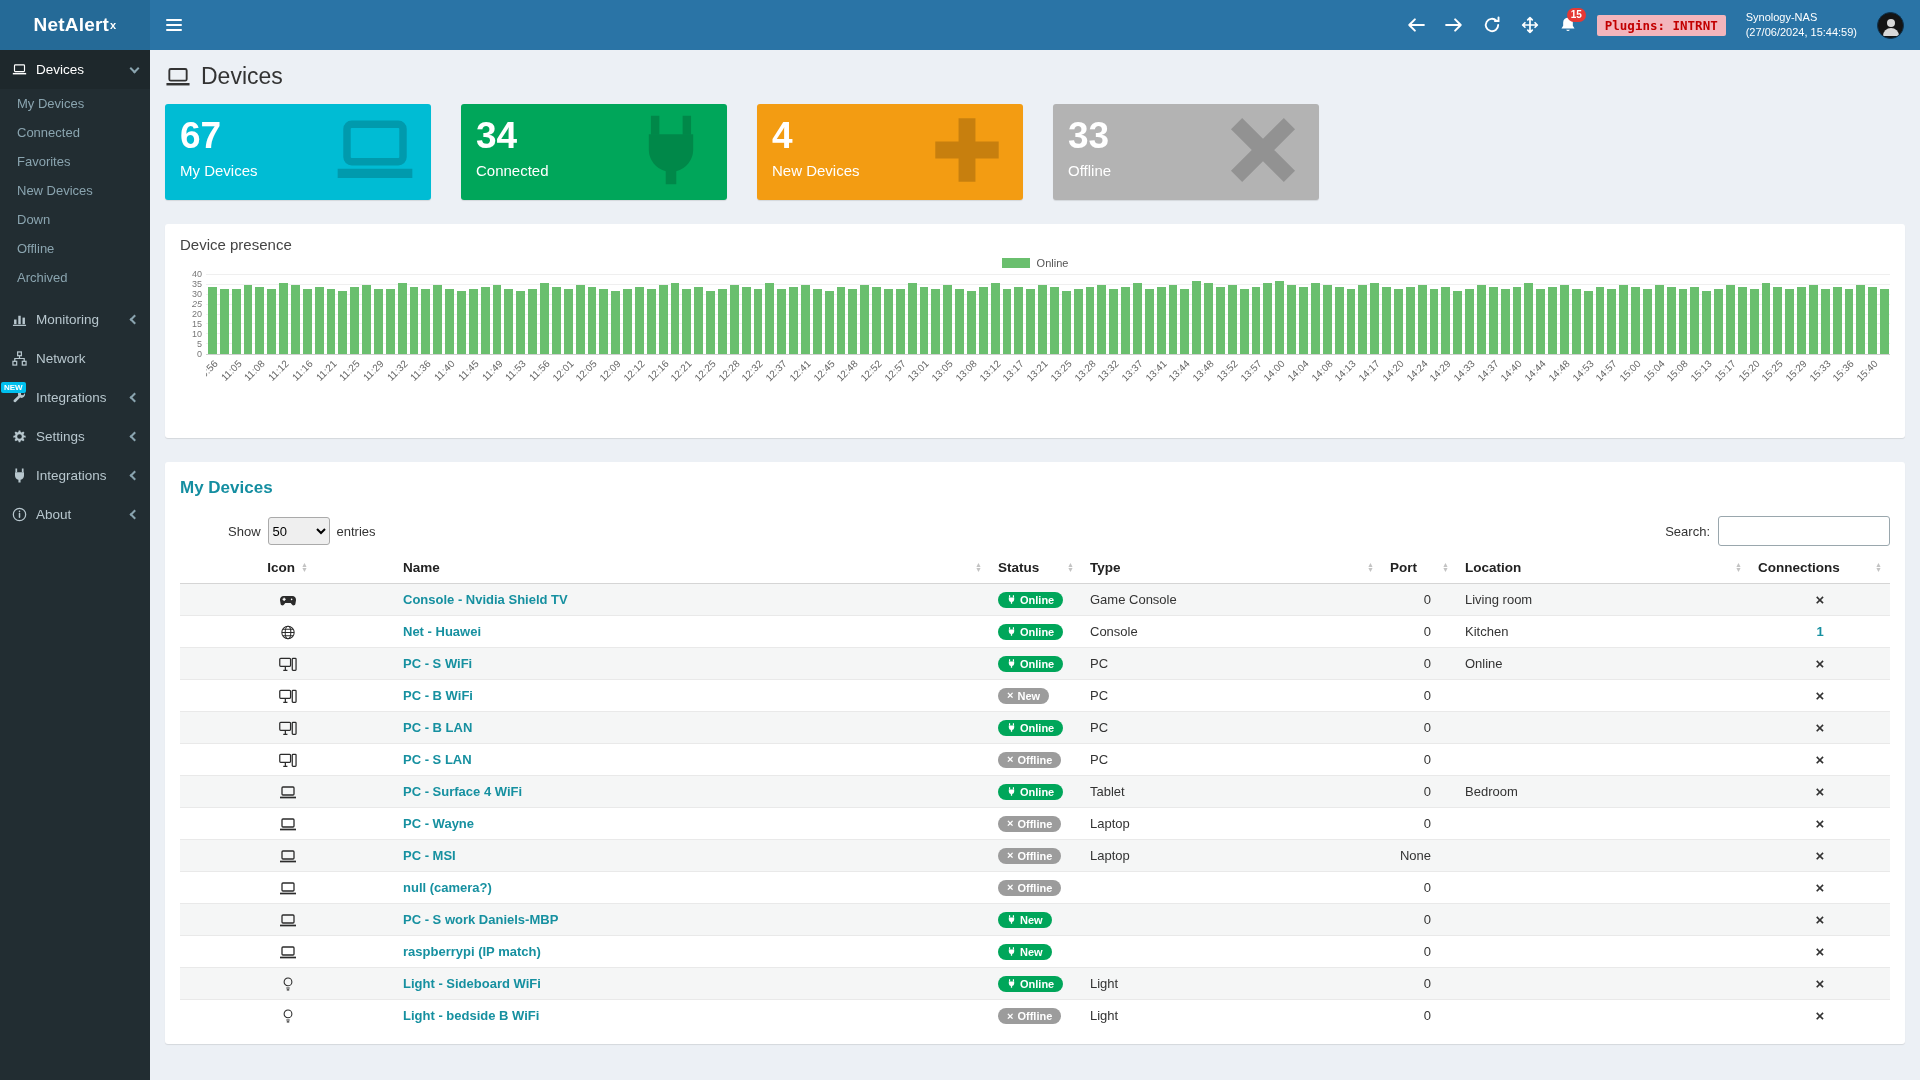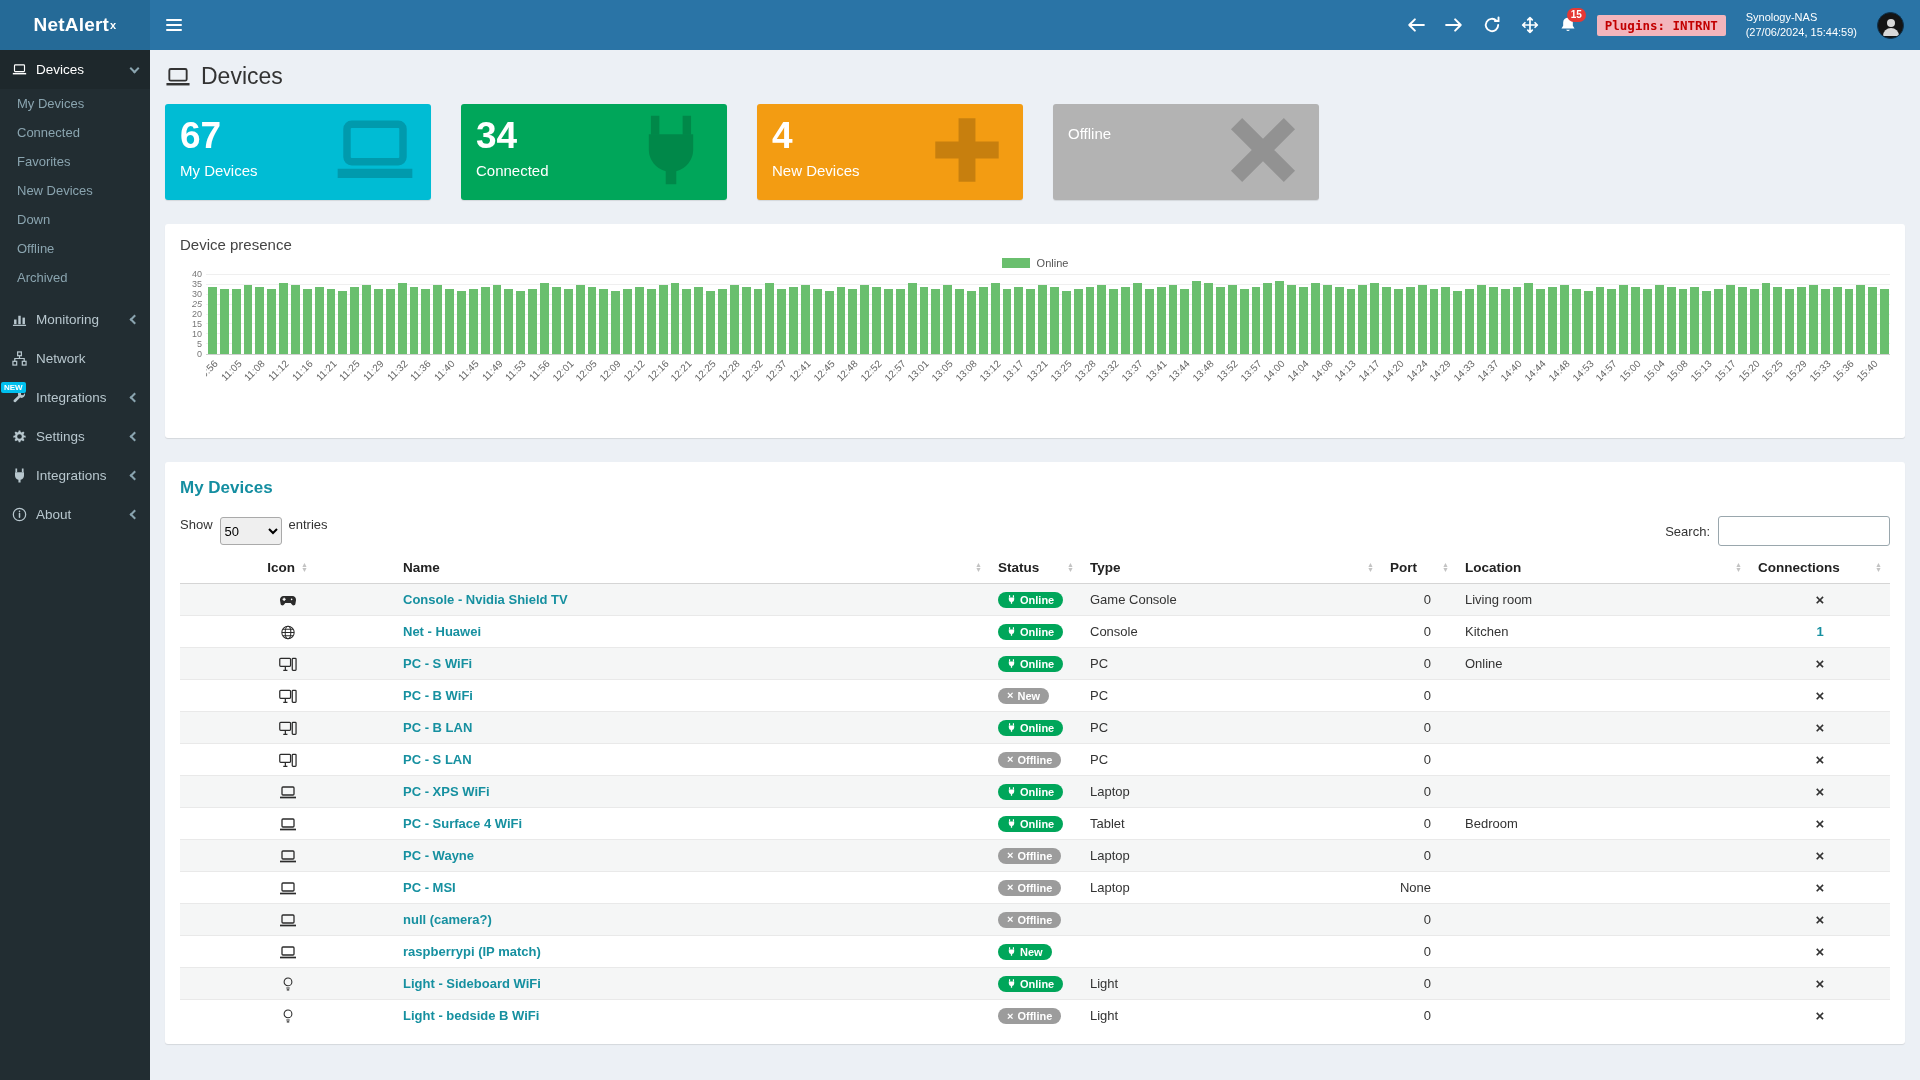--- a/index.html
+++ b/index.html
@@ -70,21 +70,21 @@
   .grid-line { position:absolute; left:0; right:0; height:1px; background:#efefef; }
   .bars { position:absolute; inset:0; display:flex; align-items:flex-end; gap:3px; padding:0 2px; }
   .bar { flex:1; min-width:1px; }
   .x-labels { position:relative; height:56px; margin-left:26px; overflow:hidden; }
   .x-labels span { position:absolute; top:3px; font-size:10px; color:#666; white-space:nowrap;
     transform-origin:0 0; transform:rotate(-45deg) translateX(-100%); }
 
   
   .panel-title { font-size:17px; font-weight:600; color:#148ea1; margin:4px 0 2px; }
   .table-controls { display:flex; justify-content:space-between; align-items:center; margin-top:18px; font-size:13px; }
-  .show-entries { display:flex; align-items:flex-start; gap:7px; }
+  .show-entries { display:flex; align-items:center; gap:7px;margin-left:48px; }
   .show-entries select { width:62px; height:28px; border:1px solid #aaa; border-radius:3px; font-size:13px; }
   .search-box { display:flex; align-items:center; gap:8px; }
   .search-box input { width:172px; height:30px; border:1px solid #9aa7ad; border-radius:3px; padding:0 8px; font-size:13px; }
 
   table.dev-table { width:100%; border-collapse:collapse; margin-top:6px; font-size:13px; }
   .dev-table th { padding:8px 8px; border-bottom:1px solid #d5d5d5; font-size:13.5px; color:#222; }
   .thf { display:flex; align-items:center; justify-content:space-between; gap:6px; }
   .thf.center { justify-content:center; }
   .sort { display:inline-flex; flex-direction:column; line-height:.6; font-size:7px; color:#c3c3c3; }
   .sort i { font-style:normal; }
@@ -256,20 +256,21 @@
           </svg></span>
     </div>
     <div class="small-box" style="background: rgb(243, 156, 18);">
       <div class="sb-num">4</div>
       <div class="sb-label">New Devices</div>
       <span class="sb-icon"><svg viewBox="0 0 14 14" stroke="currentColor" stroke-width="3.2">
             <path d="M7 1v12M1 7h12"></path>
           </svg></span>
     </div>
     <div class="small-box" style="background: rgb(179, 179, 179);">
+      <div class="sb-num">33</div>
       <div class="sb-label">Offline</div>
       <span class="sb-icon"><svg viewBox="0 0 14 14" stroke="currentColor" stroke-width="3">
             <path d="M2 2l10 10M12 2 2 12"></path>
           </svg></span>
     </div>
   </div>
 
   <section class="card presence">
     <div class="card-title">Device presence</div>
     <div class="legend">
@@ -718,38 +719,20 @@
             <td>PC</td>
             <td class="c-port">0</td>
             <td></td>
             <td class="c-conn"><span class="conn-x">×</span></td>
           </tr>
           <tr>
             <td class="c-icon"><span><svg viewBox="0 0 18 13" fill="none" stroke="currentColor" stroke-width="1.3">
                   <rect x="3" y="1" width="12" height="8" rx="1"></rect>
                   <path d="M1 11.5h16" stroke-width="1.7"></path>
                 </svg></span></td>
-            <td><a class="dev-name">PC - XPS WiFi</a></td>
-            <td><span class="pill" style="background:#00a65a">
-                <svg viewBox="0 0 14 14" fill="currentColor">
-                  <path d="M4 .5v3.5M10 .5v3.5" stroke="currentColor" stroke-width="1.8"></path>
-                  <path d="M2.8 4h8.4v3a4.2 4.2 0 0 1-3.2 4v2.5H6V11A4.2 4.2 0 0 1 2.8 7z"></path>
-                </svg>
-                <span>Online</span>
-              </span></td>
-            <td>Laptop</td>
-            <td class="c-port">0</td>
-            <td></td>
-            <td class="c-conn"><span class="conn-x">×</span></td>
-          </tr>
-          <tr>
-            <td class="c-icon"><span><svg viewBox="0 0 18 13" fill="none" stroke="currentColor" stroke-width="1.3">
-                  <rect x="3" y="1" width="12" height="8" rx="1"></rect>
-                  <path d="M1 11.5h16" stroke-width="1.7"></path>
-                </svg></span></td>
             <td><a class="dev-name">PC - Surface 4 WiFi</a></td>
             <td><span class="pill" style="background:#00a65a">
                 <svg viewBox="0 0 14 14" fill="currentColor">
                   <path d="M4 .5v3.5M10 .5v3.5" stroke="currentColor" stroke-width="1.8"></path>
                   <path d="M2.8 4h8.4v3a4.2 4.2 0 0 1-3.2 4v2.5H6V11A4.2 4.2 0 0 1 2.8 7z"></path>
                 </svg>
                 <span>Online</span>
               </span></td>
             <td>Tablet</td>
             <td class="c-port">0</td>
@@ -799,20 +782,38 @@
             <td></td>
             <td class="c-port">0</td>
             <td></td>
             <td class="c-conn"><span class="conn-x">×</span></td>
           </tr>
           <tr>
             <td class="c-icon"><span><svg viewBox="0 0 18 13" fill="none" stroke="currentColor" stroke-width="1.3">
                   <rect x="3" y="1" width="12" height="8" rx="1"></rect>
                   <path d="M1 11.5h16" stroke-width="1.7"></path>
                 </svg></span></td>
+            <td><a class="dev-name">PC - S work Daniels-MBP</a></td>
+            <td><span class="pill" style="background:#00a65a">
+                <svg viewBox="0 0 14 14" fill="currentColor">
+                  <path d="M4 .5v3.5M10 .5v3.5" stroke="currentColor" stroke-width="1.8"></path>
+                  <path d="M2.8 4h8.4v3a4.2 4.2 0 0 1-3.2 4v2.5H6V11A4.2 4.2 0 0 1 2.8 7z"></path>
+                </svg>
+                <span>New</span>
+              </span></td>
+            <td></td>
+            <td class="c-port">0</td>
+            <td></td>
+            <td class="c-conn"><span class="conn-x">×</span></td>
+          </tr>
+          <tr>
+            <td class="c-icon"><span><svg viewBox="0 0 18 13" fill="none" stroke="currentColor" stroke-width="1.3">
+                  <rect x="3" y="1" width="12" height="8" rx="1"></rect>
+                  <path d="M1 11.5h16" stroke-width="1.7"></path>
+                </svg></span></td>
             <td><a class="dev-name">raspberrypi (IP match)</a></td>
             <td><span class="pill" style="background:#00a65a">
                 <svg viewBox="0 0 14 14" fill="currentColor">
                   <path d="M4 .5v3.5M10 .5v3.5" stroke="currentColor" stroke-width="1.8"></path>
                   <path d="M2.8 4h8.4v3a4.2 4.2 0 0 1-3.2 4v2.5H6V11A4.2 4.2 0 0 1 2.8 7z"></path>
                 </svg>
                 <span>New</span>
               </span></td>
             <td></td>
             <td class="c-port">0</td>

